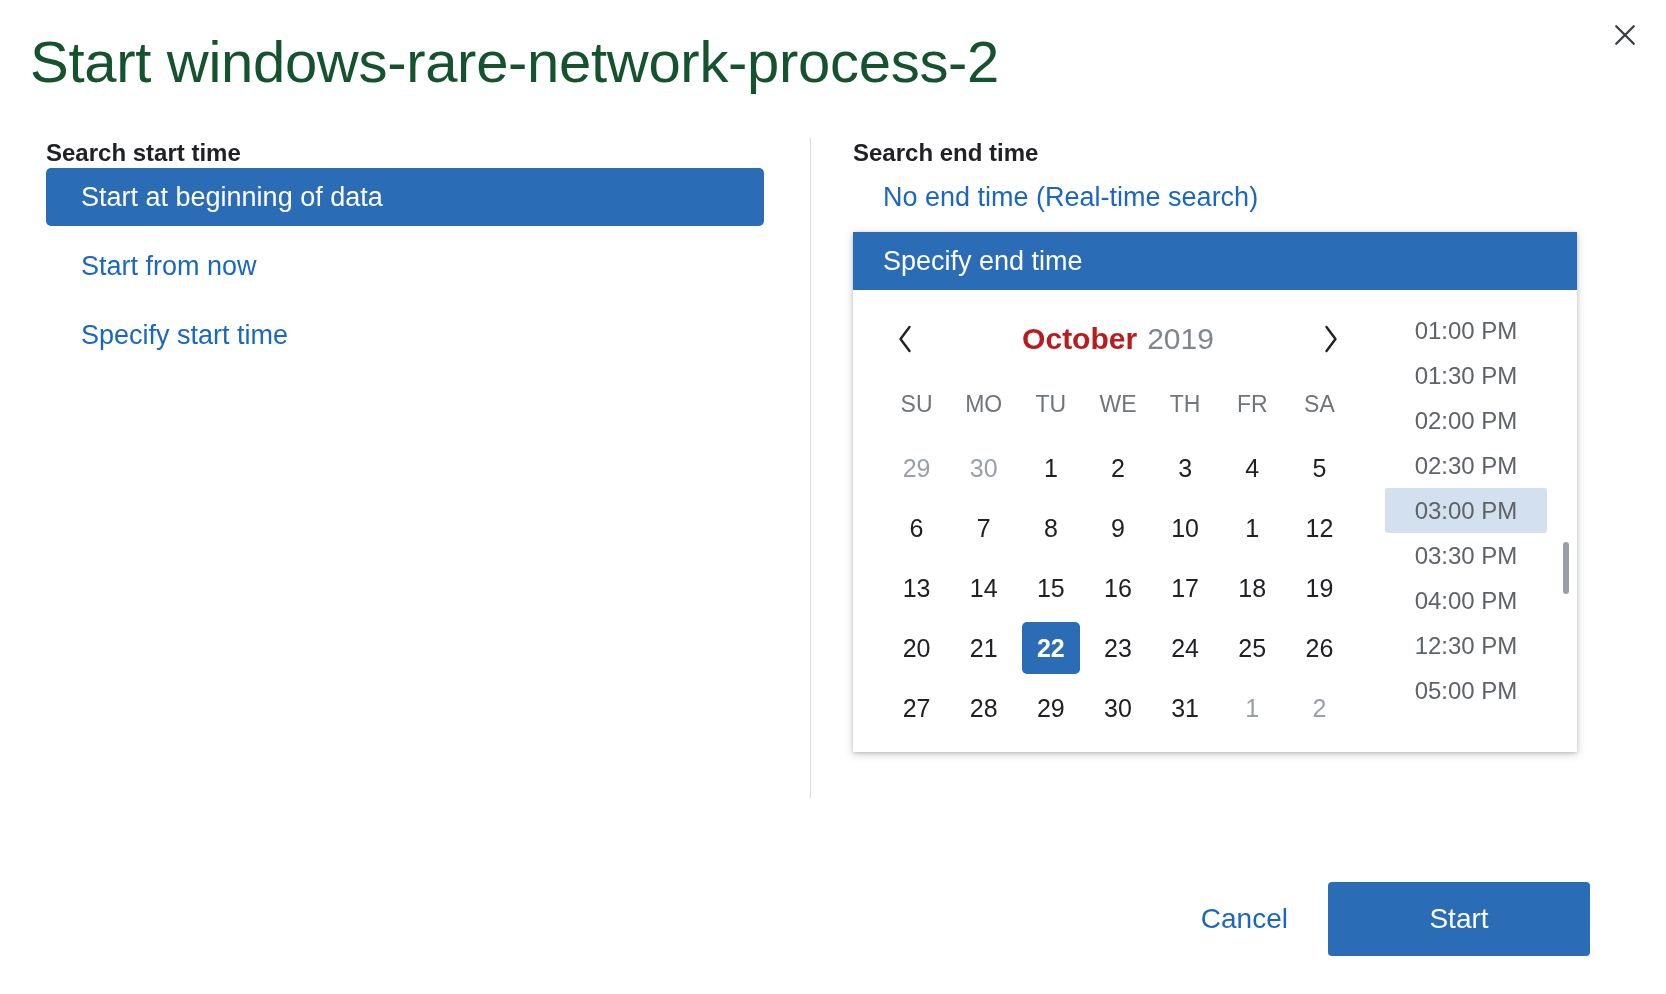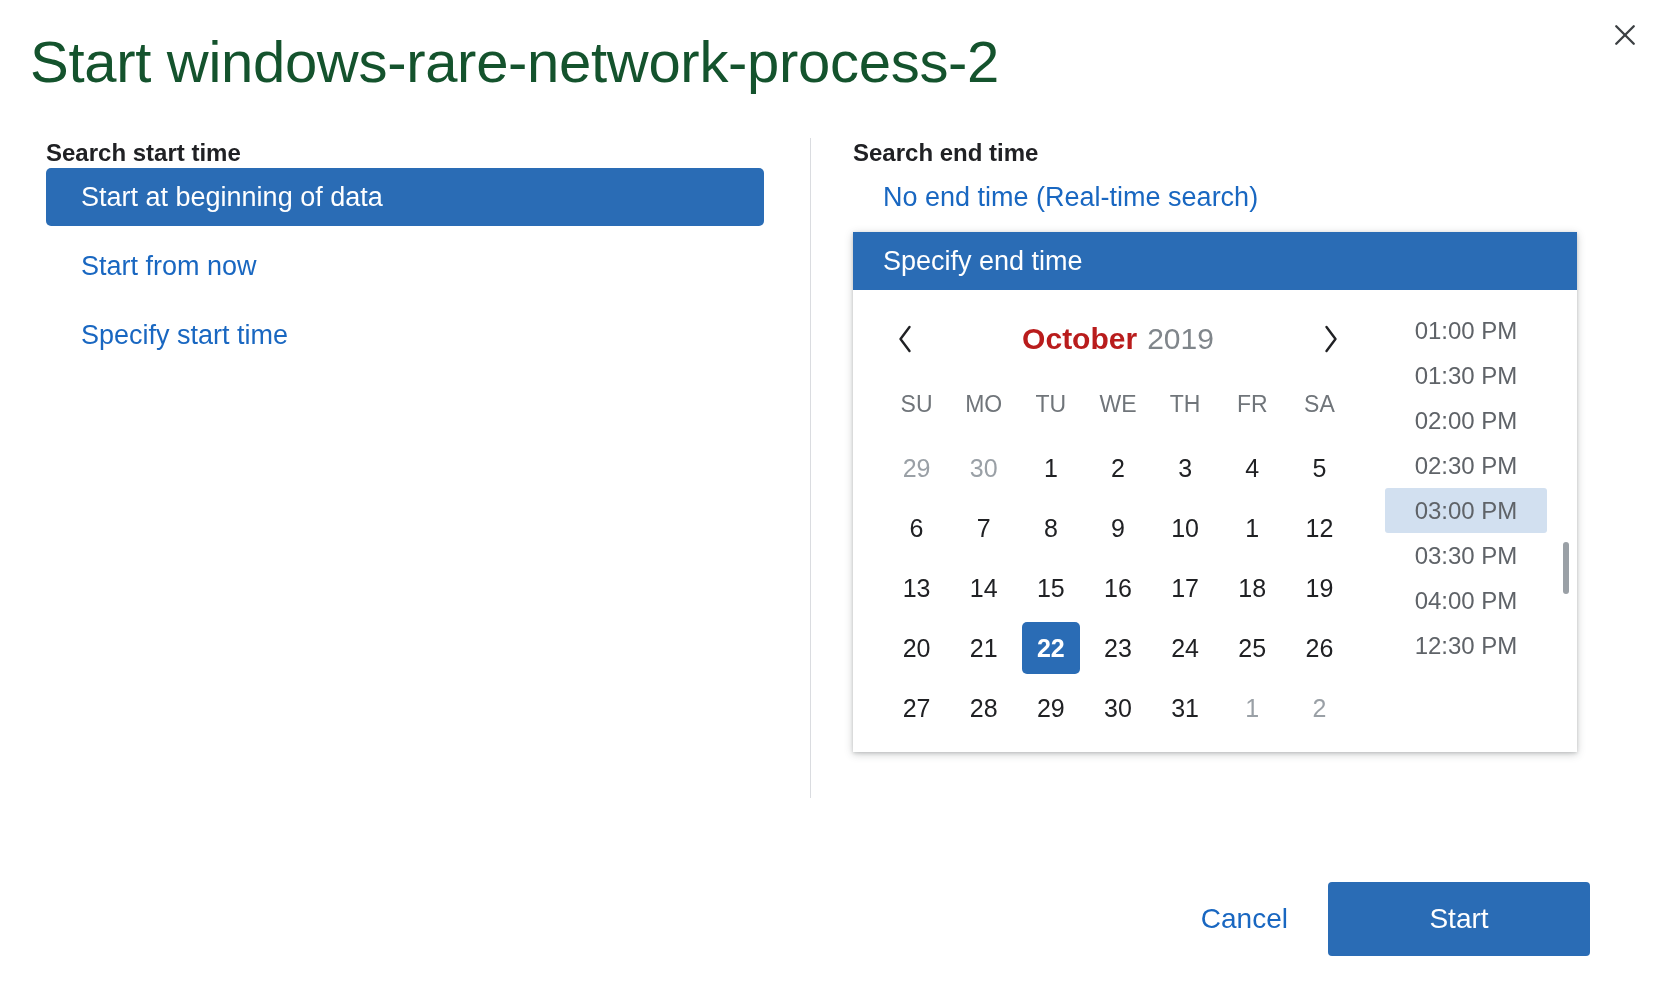--- a/index.html
+++ b/index.html
@@ -458,20 +458,21 @@
           <div class="timelist-wrap">
             <div class="timelist" id="time-list">
                 <div class="time-item">01:00 PM</div>
                 <div class="time-item">01:30 PM</div>
                 <div class="time-item">02:00 PM</div>
                 <div class="time-item">02:30 PM</div>
                 <div class="time-item selected">03:00 PM</div>
                 <div class="time-item">03:30 PM</div>
                 <div class="time-item">04:00 PM</div>
                 <div class="time-item">12:30 PM</div>
+                <div class="time-item">05:00 PM</div>
               </div>
             <div class="time-scrollbar"></div>
           </div>
 
         </div>
       </div>
     </div>
   </div>
 
   <div class="footer">

